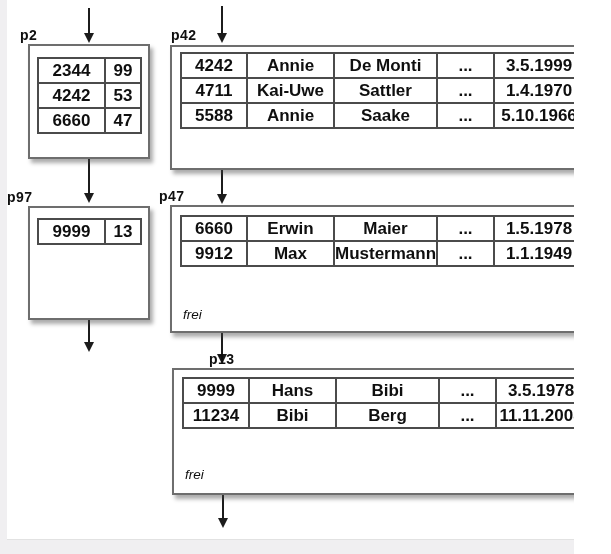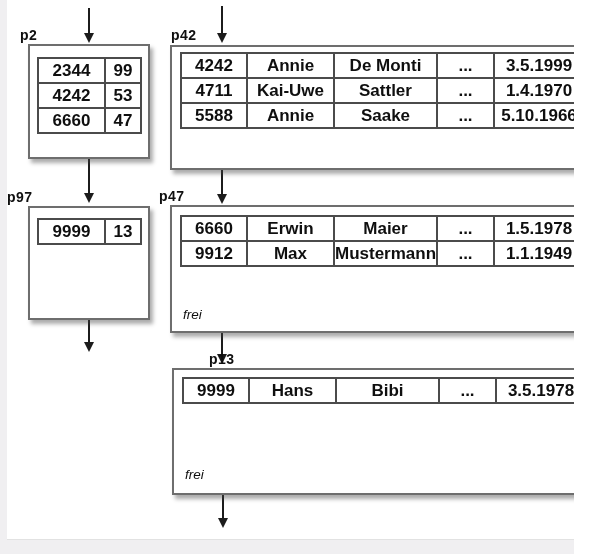--- a/index.html
+++ b/index.html
@@ -212,19 +212,26 @@
             <col style="width:90px">
           </colgroup>
         <tbody>
             <tr>
               <td>9999</td>
               <td>Hans</td>
               <td>Bibi</td>
               <td>...</td>
               <td>3.5.1978</td>
             </tr>
+            <tr>
+              <td>11234</td>
+              <td>Bibi</td>
+              <td>Berg</td>
+              <td>...</td>
+              <td>11.11.2008</td>
+            </tr>
           </tbody>
       </table>
       <div class="free-label" style="left:11px; top:98px;">frei</div>
     </div>
 
   </div>
 </div>
 
 </body></html>

